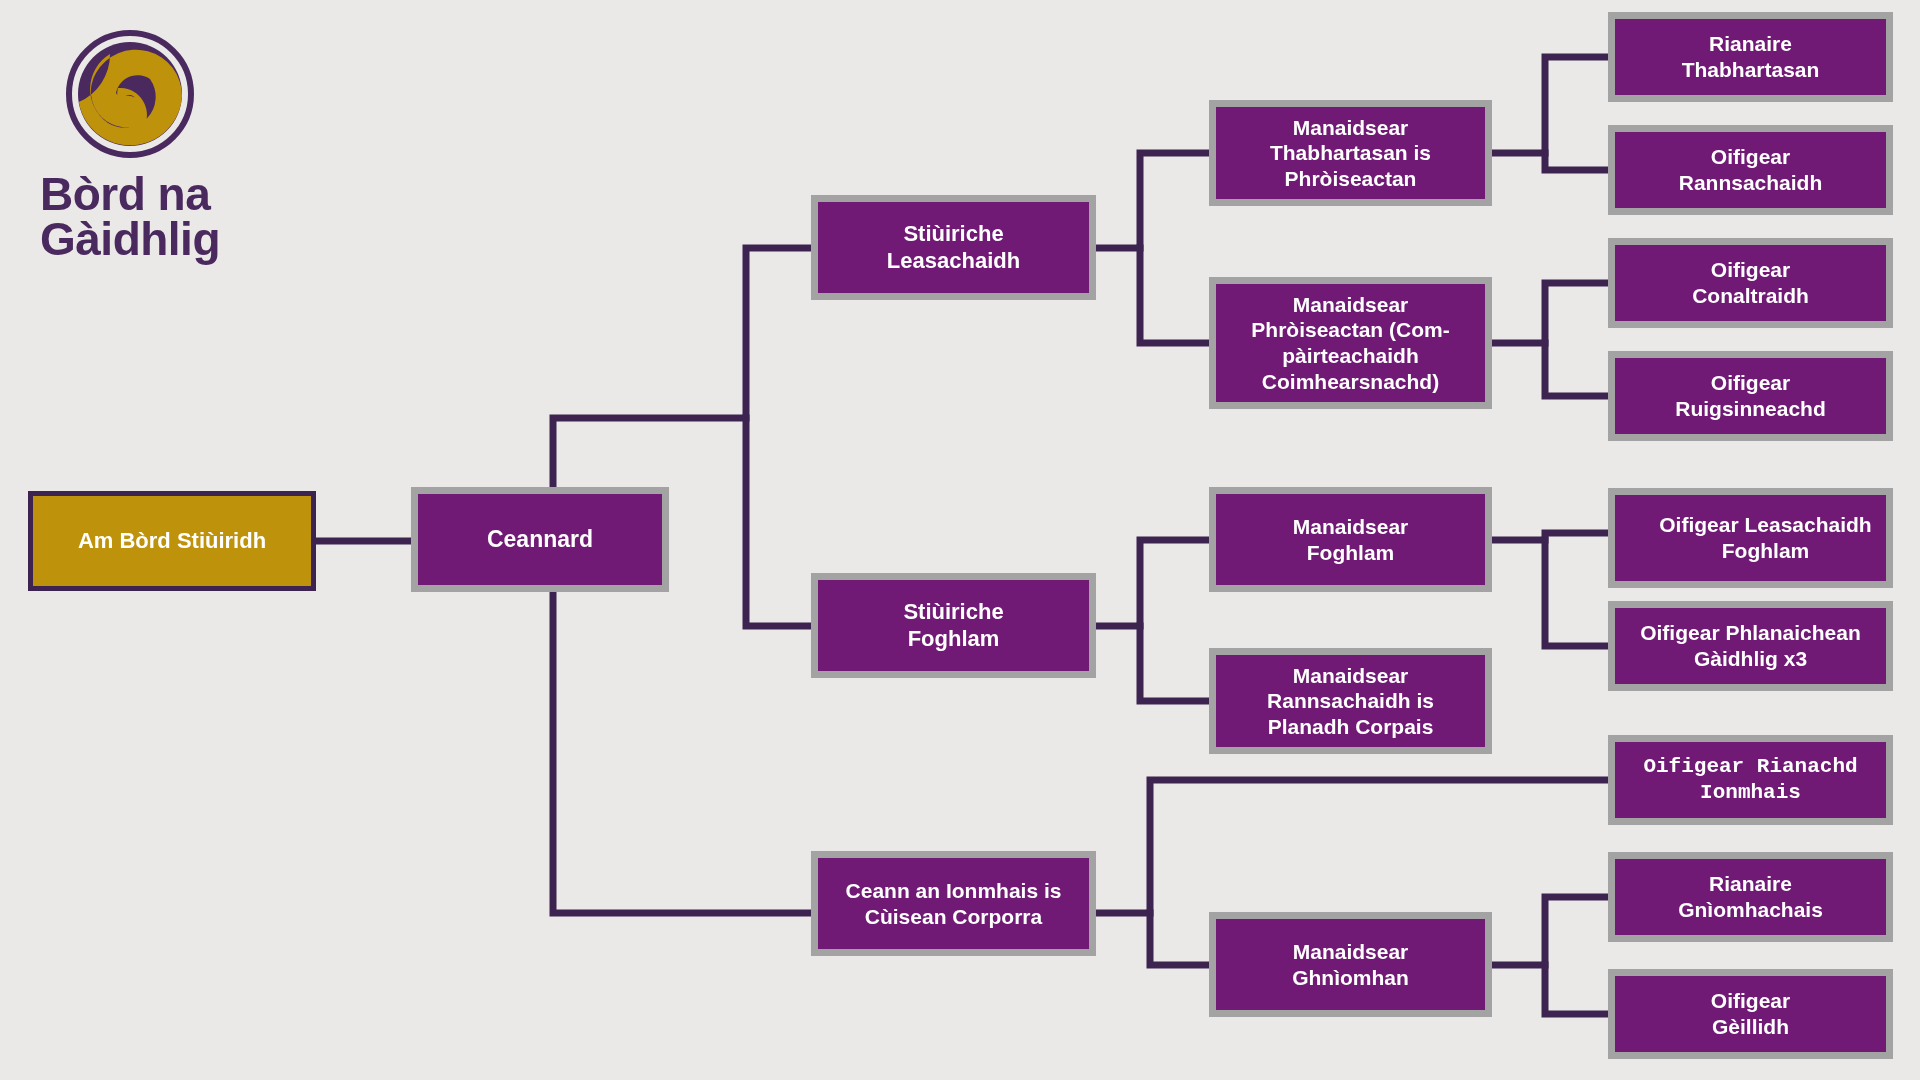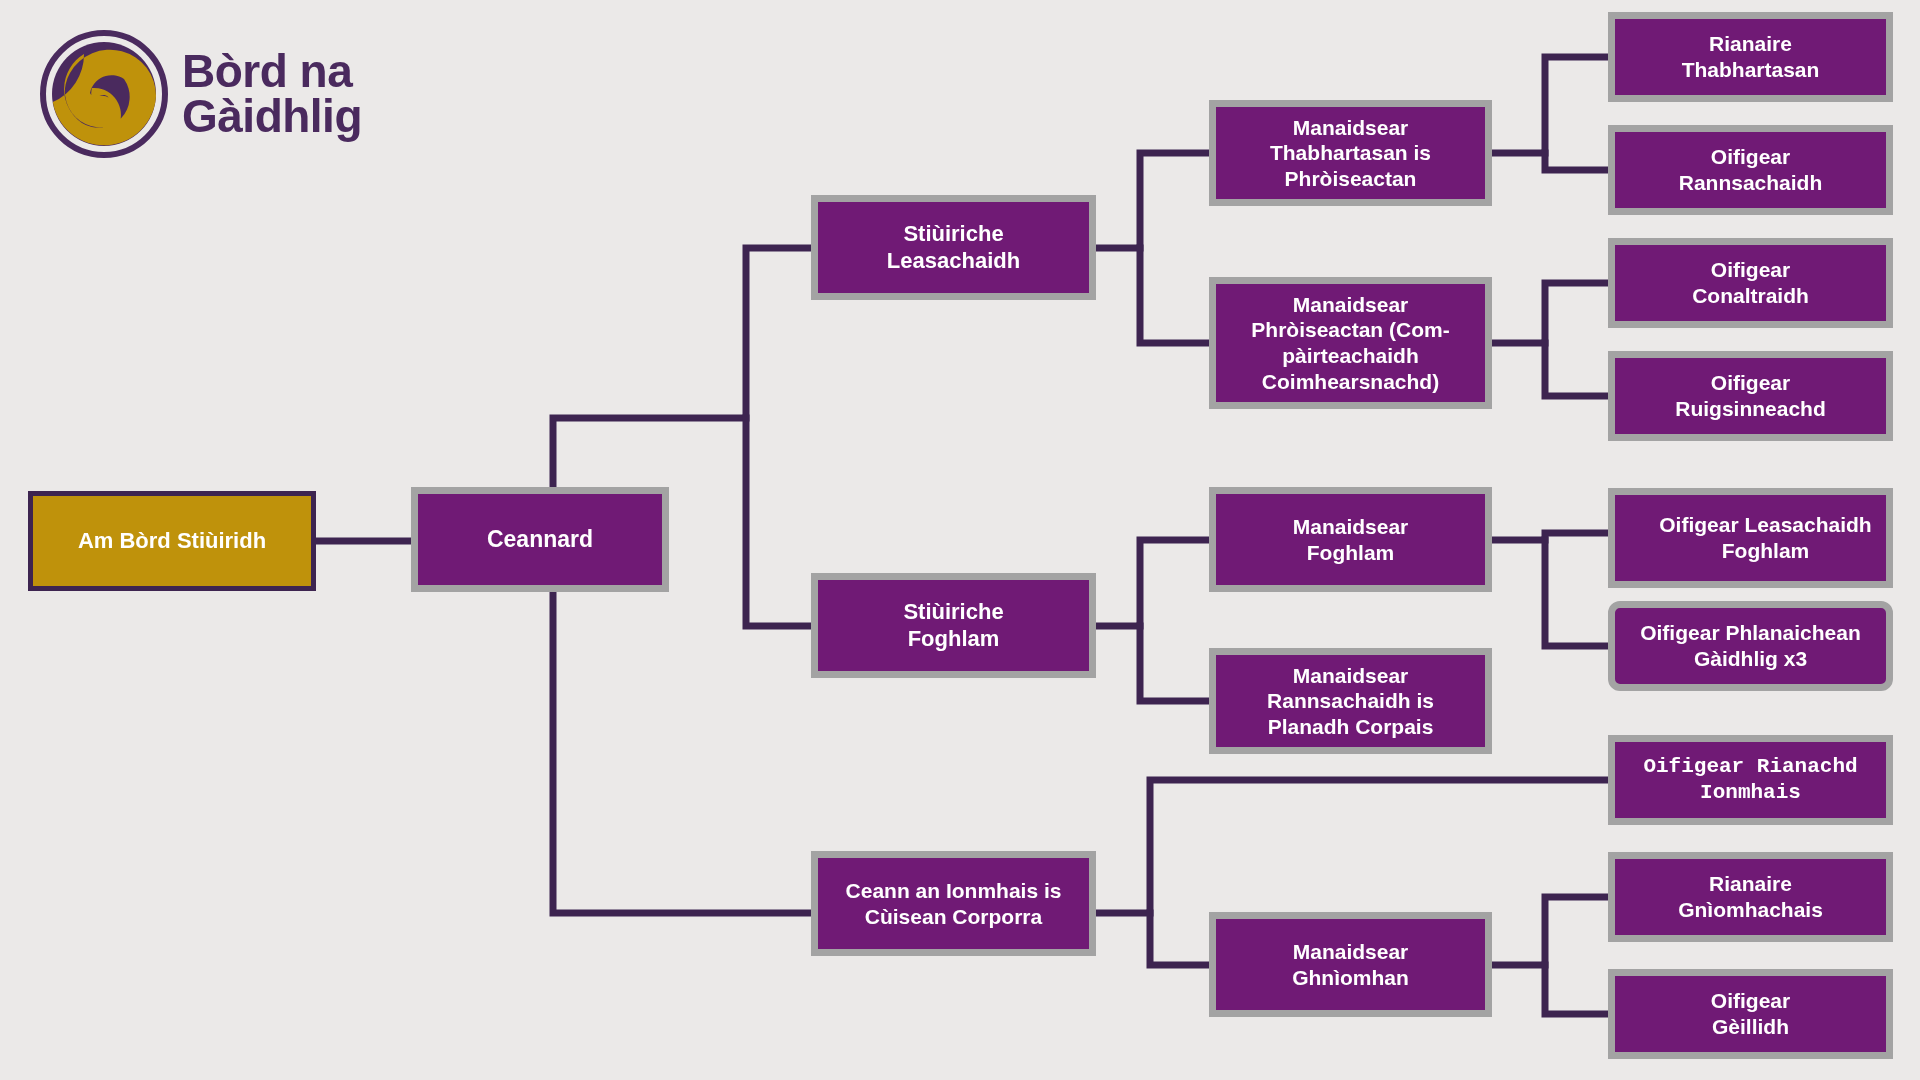--- a/index.html
+++ b/index.html
@@ -20,20 +20,21 @@
   }
 
   
   #logo-block {
     position: absolute;
     left: 40px;
     top: 30px;
     display: flex;
     align-items: center;
     gap: 14px;
+    flex-direction: column;
   }
   #logo-mark { width: 128px; height: 128px; display: block; }
   #logo-words {
     color: #4a2a5e;
     font-weight: bold;
     font-size: 46px;
     line-height: 0.98;
     letter-spacing: -0.5px;
     white-space: pre-line;
   }
@@ -214,21 +215,21 @@
           <span>Oifigear</span>
           <span>Ruigsinneachd</span>
         </div>
       </div>
       <div class="node node-purple" style="left: 1608px; top: 488px; width: 285px; height: 100px; font-size: 21px; padding-left: 40px;">
         <div>
           <span>Oifigear Leasachaidh</span>
           <span>Foghlam</span>
         </div>
       </div>
-      <div class="node node-purple" style="left: 1608px; top: 601px; width: 285px; height: 90px; font-size: 21px; border-radius: 12px;">
+      <div class="node node-purple" style="left: 1608px; top: 601px; width: 285px; height: 90px; font-size: 21px;">
         <div>
           <span>Oifigear Phlanaichean</span>
           <span>Gàidhlig x3</span>
         </div>
       </div>
       <div class="node node-purple" style="left: 1608px; top: 735px; width: 285px; height: 90px; font-size: 21px; font-family: Liberation Mono, monospace;">
         <div>
           <span>Oifigear Rianachd</span>
           <span>Ionmhais</span>
         </div>

